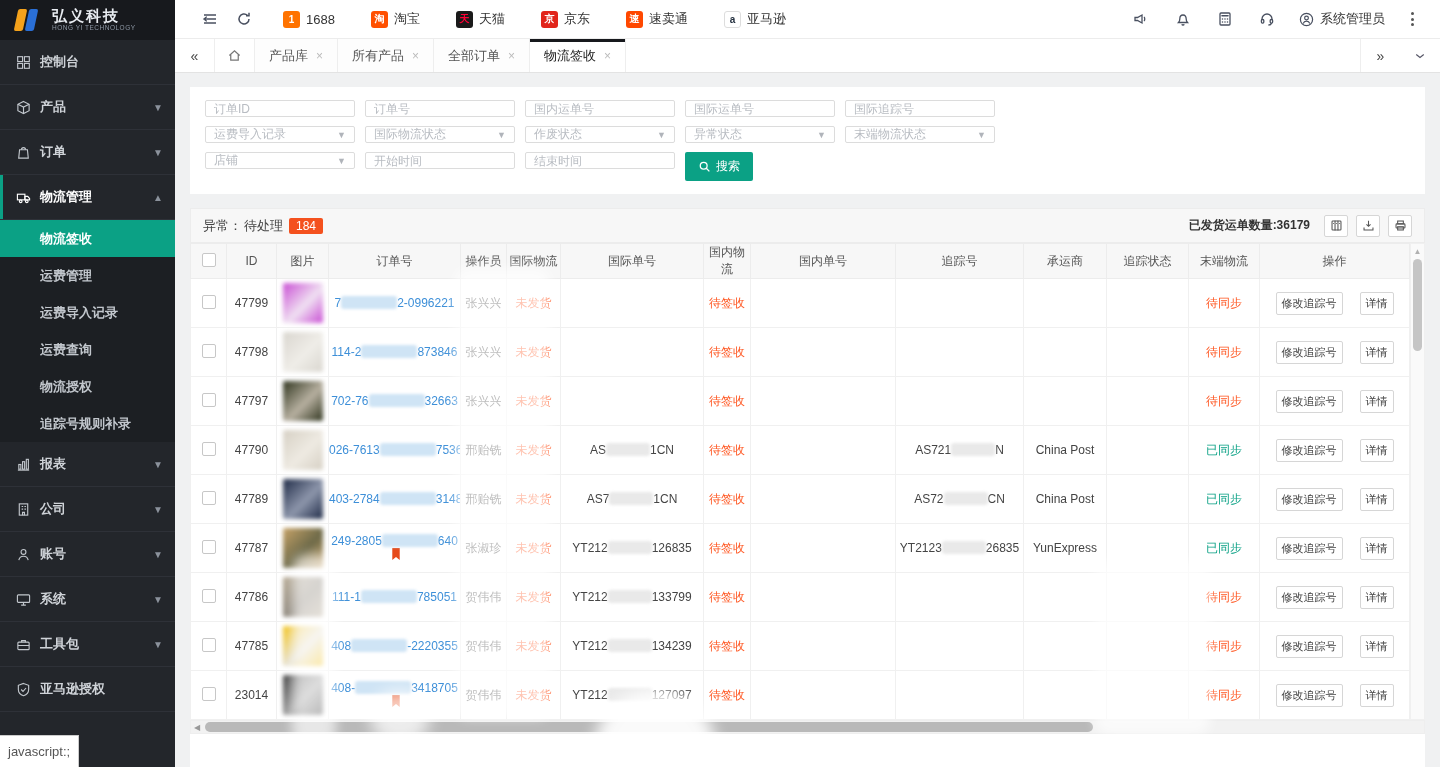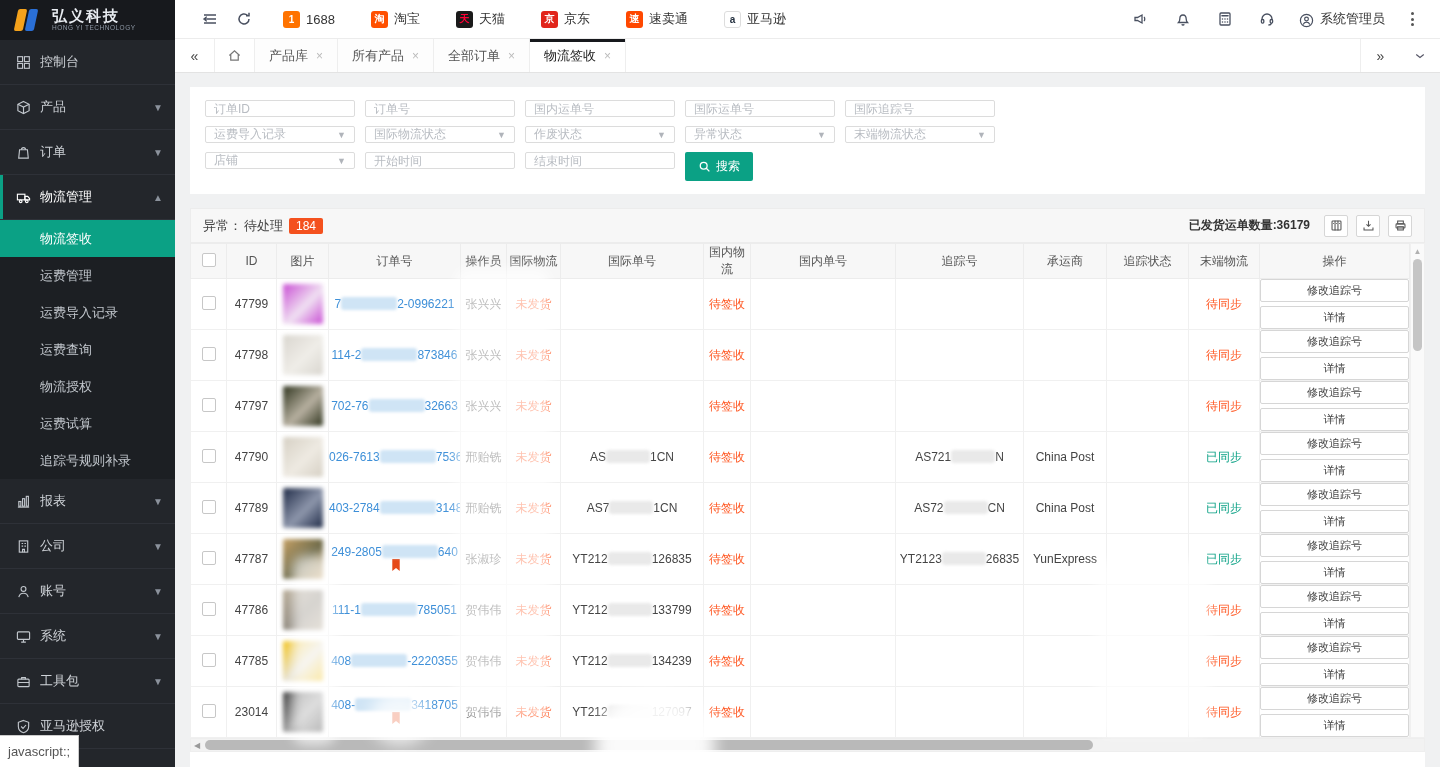--- a/index.html
+++ b/index.html
@@ -7,21 +7,21 @@
 
   
   .sidebar { position:fixed; left:0; top:0; width:175px; height:100%; background:#23262b; color:#cfd3d8; z-index:20; }
   .logo { height:40px; background:#17191d; display:flex; align-items:center; padding-left:14px; gap:8px; }
   .logo-mark { width:30px; height:26px; position:relative; flex:0 0 auto; }
   .logo-mark i { position:absolute; width:9px; height:22px; border-radius:2px; }
   .logo-mark i:nth-child(1){ left:2px; top:2px; background:#f5a21b; transform:skewX(-12deg); }
   .logo-mark i:nth-child(2){ left:13px; top:2px; background:#2a6fd6; transform:skewX(-12deg); }
   .logo-text .cn { color:#e9edf2; font-size:15px; font-weight:bold; letter-spacing:2px; line-height:15px; }
   .logo-text .en { color:#8e98a5; font-size:6.5px; letter-spacing:.5px; line-height:9px; }
-  .menu { font-size:13px; }
+  .menu { font-size:13px;font-weight:bold; }
   .menu-item { height:45px; display:flex; align-items:center; padding:0 12px 0 16px; border-bottom:1px solid #2e3138; cursor:pointer; position:relative; }
   .menu-item .mi-label { flex:1; margin-left:9px; }
   .menu-item .chev { font-size:10px; color:#8b929c; }
   .menu-item.parent-active { color:#fff; }
   .menu-item.parent-active::before { content:""; position:absolute; left:0; top:0; bottom:0; width:3px; background:#0ba185; }
   .submenu { background:#1c1f23; }
   .submenu-item { height:37px; display:flex; align-items:center; padding-left:40px; font-size:13px; color:#c2c7cd; cursor:pointer; }
   .submenu-item.active { background:#0ba185; color:#fff; }
   .icon14 { width:15px; height:15px; display:inline-block; flex:0 0 auto; }
   .icon14 svg { width:100%; height:100%; display:block; }
@@ -29,21 +29,21 @@
   
   .main { margin-left:175px; height:100%; display:flex; flex-direction:column; }
   .topbar { height:39px; background:#fff; display:flex; align-items:center; padding:0 14px 0 18px; border-bottom:1px solid #ececec; flex:0 0 auto; }
   .tb-icon { width:34px; height:24px; display:flex; align-items:center; justify-content:center; color:#495060; cursor:pointer; }
   .tb-icon svg { width:16px; height:16px; }
   .mk-links { display:flex; align-items:center; margin-left:22px; gap:36px; }
   .mk { display:flex; align-items:center; gap:6px; font-size:13px; color:#333; cursor:pointer; }
   .mk-ic { width:17px; height:17px; border-radius:3px; display:flex; align-items:center; justify-content:center; font-size:10px; font-weight:bold; }
   .tb-right { margin-left:auto; display:flex; align-items:center; gap:6px; }
   .tb-right .tb-icon { width:36px; }
-  .tb-user { display:flex; align-items:flex-end; gap:6px; font-size:13px; color:#333; cursor:pointer; padding:0 8px; }
+  .tb-user { display:flex; align-items:center; gap:6px; font-size:13px; color:#333; cursor:pointer; padding:0 8px; }
   .kebab { display:flex; flex-direction:column; gap:2.5px; padding:0 12px; cursor:pointer; }
   .kebab i { width:3px; height:3px; border-radius:50%; background:#555; }
 
   
   .tabbar { height:34px; background:#fff; display:flex; align-items:stretch; border-bottom:1px solid #e3e3e3; flex:0 0 auto; font-size:13px; color:#555; }
   .tab-ctrl { width:40px; display:flex; align-items:center; justify-content:center; border-right:1px solid #eee; cursor:pointer; color:#444; font-size:14px; }
   .tab { display:flex; align-items:center; gap:8px; padding:0 14px; border-right:1px solid #eee; cursor:pointer; position:relative; background:#fdfdfd; }
   .tab .x { color:#bbb; font-size:12px; }
   .tab.active { background:#fff; color:#222; }
   .tab.active::before { content:""; position:absolute; left:0; right:0; top:0; height:3px; background:#17191d; }
@@ -78,21 +78,21 @@
   table.grid td { border:1px solid #f0f0f0; height:49px; text-align:center; vertical-align:middle; background:#fff; overflow:hidden; }
   .chkbox { width:14px; height:14px; border:1px solid #c7c7c7; border-radius:2px; background:#fff; display:inline-block; cursor:pointer; }
   .thumb { width:40px; height:40px; margin:0 auto; border-radius:2px; filter:blur(2px); }
   .order-link { color:#3d8fd8; cursor:pointer; white-space:nowrap; }
   .redact { display:inline-block; height:13px; border-radius:3px; vertical-align:-2px; filter:blur(1.5px); }
   .redact.blue { background:#cfe4f5; width:56px; }
   .redact.gray { background:#e9e9e9; width:44px; }
   .st-red { color:#ff5722; }
   .st-teal { color:#0ba185; }
   .bookmark { display:inline-block; width:10px; height:13px; vertical-align:-2px; margin-left:3px; }
-  .ops { display:flex; gap:4px; justify-content:center;flex-direction:column; }
+  .ops { display:flex; gap:17px; justify-content:center; }
   .mini-btn { border:1px solid #d6d6d6; background:#fff; border-radius:2px; font-size:11px; color:#444; padding:3px 5px; cursor:pointer; white-space:nowrap; font-family:inherit; }
 
   
   .vscroll { width:15px; background:#fafafa; border:1px solid #f0f0f0; display:flex; flex-direction:column; align-items:center; flex:0 0 auto; }
   .vscroll .arrow { font-size:8px; color:#b0b0b0; padding:3px 0; }
   .vscroll .thumb-v { width:9px; height:92px; background:#c5c5c5; border-radius:5px; }
   .hscroll { height:14px; background:#f2f2f2; display:flex; align-items:center; border:1px solid #eee; }
   .hscroll .arrow { font-size:8px; color:#999; padding:0 3px; }
   .hscroll .thumb-h { height:10px; width:72%; background:#b9b9b9; border-radius:5px; margin-left:2px; }
 
@@ -162,21 +162,20 @@
         </span>
         <span class="mi-label">物流管理</span>
         <span class="chev">▲</span>
       </div>
       <div class="submenu">
         <div class="submenu-item active">物流签收</div>
         <div class="submenu-item">运费管理</div>
         <div class="submenu-item">运费导入记录</div>
         <div class="submenu-item">运费查询</div>
         <div class="submenu-item">物流授权</div>
-        <div class="submenu-item">运费试算</div>
         <div class="submenu-item">追踪号规则补录</div>
       </div>
       <div class="menu-item">
         <span class="icon14">
           <svg viewBox="0 0 16 16" fill="none" stroke="#c2c7cd" stroke-width="1.2">
             <path d="M2 14h12"></path>
             <rect x="3" y="8" width="2.2" height="5"></rect>
             <rect x="7" y="5" width="2.2" height="8"></rect>
             <rect x="11" y="2.5" width="2.2" height="10.5"></rect>
           </svg>

